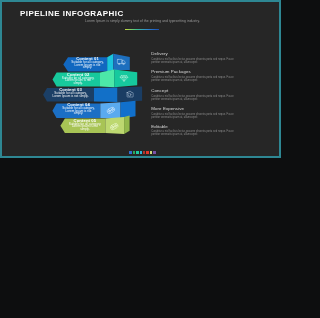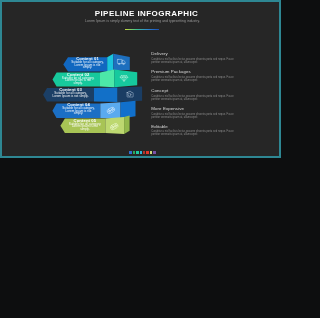--- a/index.html
+++ b/index.html
@@ -3,21 +3,21 @@
 <meta charset="utf-8">
 <style>
   html,body{margin:0;padding:0;background:#0d0e0f;}
   body{width:281px;height:318px;overflow:hidden;font-family:"Liberation Sans",sans-serif;
        -webkit-font-smoothing:antialiased;}
   .page{position:relative;width:281px;height:318px;background:#0d0e0f;}
 
   
   .hero{position:absolute;left:0;top:0;width:281px;height:158px;background:#262626;
         border:2px solid #2e8793;box-sizing:border-box;overflow:hidden;}
-  .hero-title{position:absolute;left:4px;top:6.5px;width:281px;text-align:center;
+  .hero-title{position:absolute;left:18px;top:6.5px;width:281px;
         color:#ffffff;font-size:8px;font-weight:bold;letter-spacing:.45px;}
   .hero-sub{position:absolute;left:0;top:16.5px;width:281px;text-align:center;
         color:#9a9a9a;font-size:3.4px;letter-spacing:.05px;}
   .hero-rule{position:absolute;left:123px;top:27px;width:34px;height:1.4px;
         background:linear-gradient(90deg,#c9d63a,#3ec28f,#2e84d0,#1b4fb5);}
 
   .gfx{position:absolute;left:0;top:0;width:281px;height:158px;}
 
   
   .rb{position:absolute;text-align:center;color:#ffffff;}

